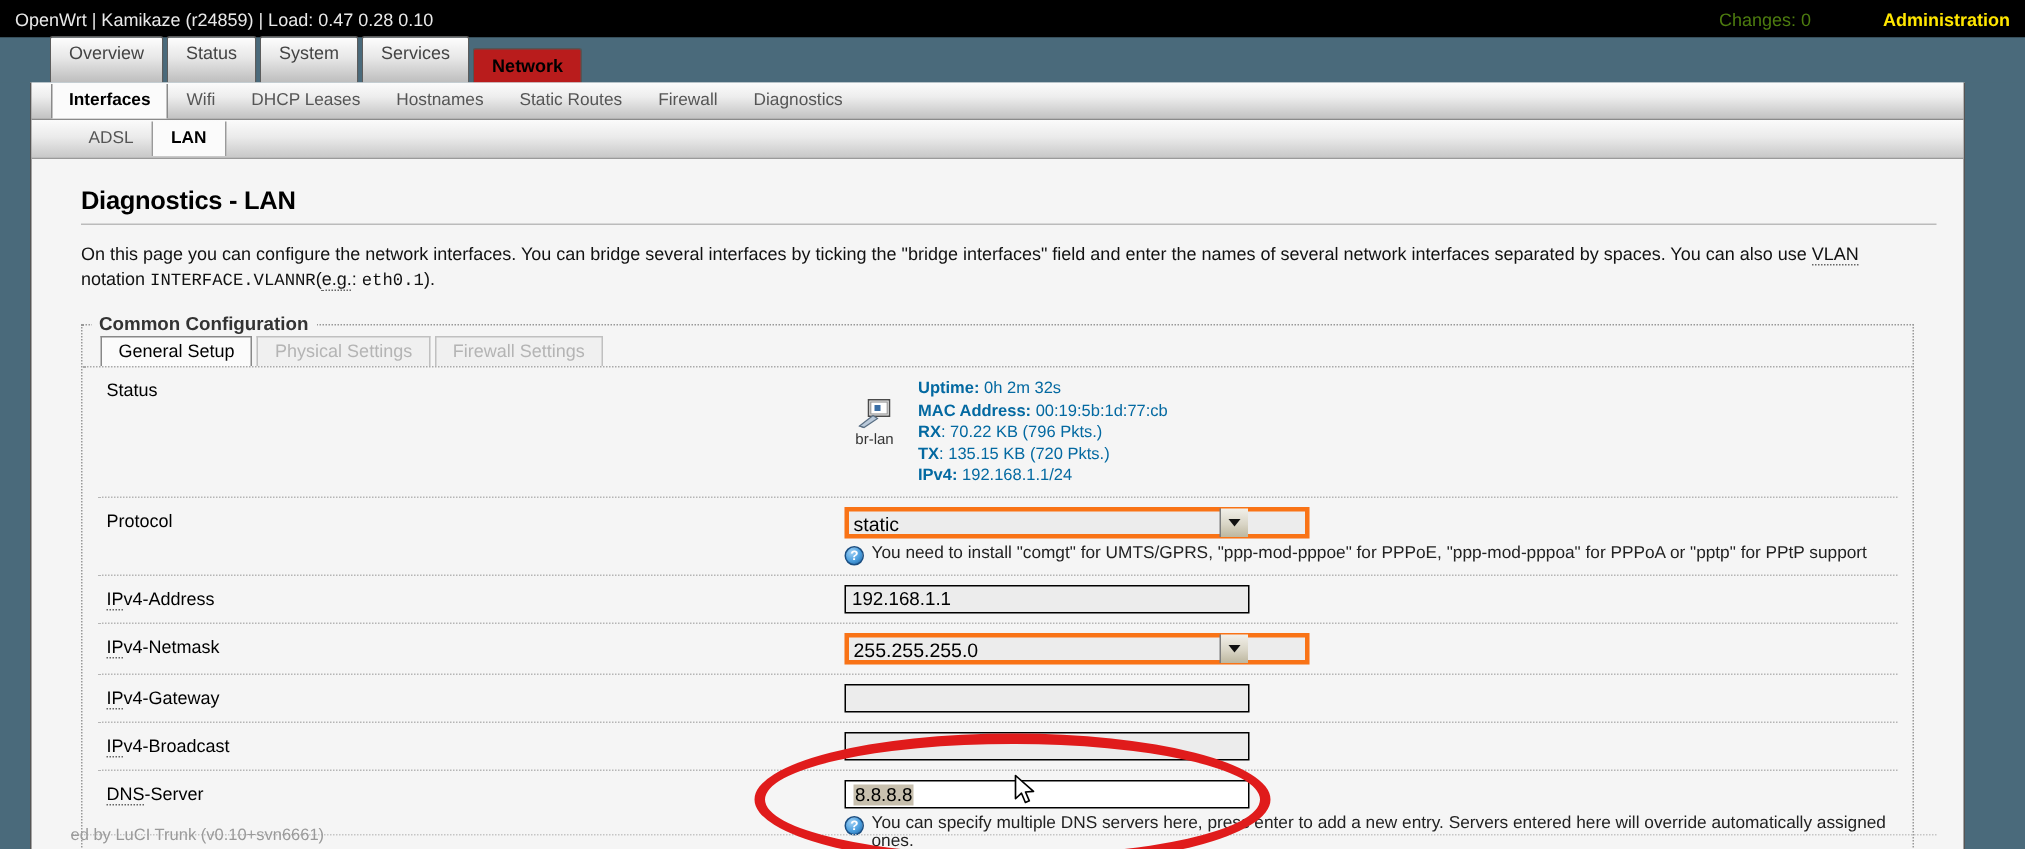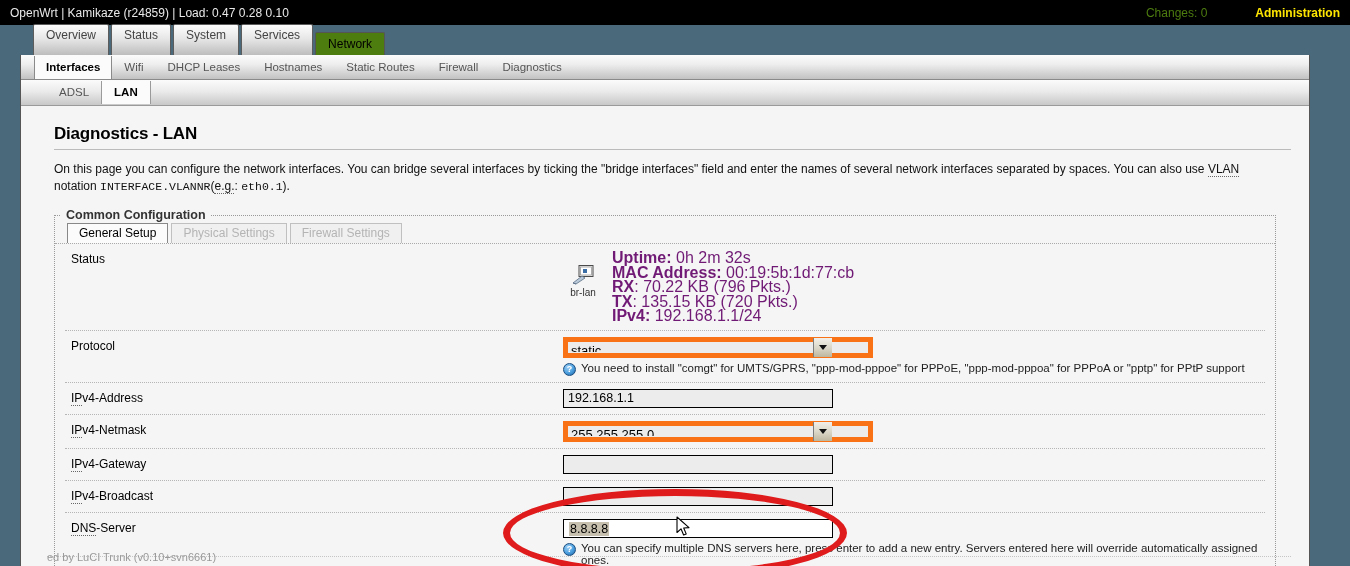--- a/index.html
+++ b/index.html
@@ -34,21 +34,21 @@
   .navtab {
     height: 31px; line-height: 20px; padding: 0 12px;
     margin-right: 2px;
     font-size: 12px; color: #444;
     background: linear-gradient(to bottom, #fdfdfd 0%, #e7e7e7 45%, #bdbdbd 100%);
     border: 1px solid #5c5c5c; border-bottom: none;
     border-radius: 2px 2px 0 0;
     cursor: pointer;
   }
   .navtab.active {
-    background: #4d7c0f; color: #000; font-weight: normal;
+    background: #b91c1c; color: #000; font-weight: bold;
     border-color: #555; height: 23px; line-height: 22px;
   }
 
   
   .panel {
     position: absolute; top: 55px; left: 20px; width: 1290px; height: 511px;
     background: #f5f5f5;
     border-left: 1px solid #555; border-right: 1px solid #555;
     overflow: hidden;
   }
@@ -140,21 +140,21 @@
     width: 270px; height: 19px;
     border: 1px solid #000; background: #ececec;
     font-family: "Liberation Sans", sans-serif; font-size: 12.5px;
     padding: 1px 4px; color: #000;
     outline: none;
   }
   input.cbi-input.focused { background: #ffffff; }
   .sel-wrap { position: relative; width: 270px; height: 21px; }
   select.cbi-select {
     width: 310px; height: 21px;
-    border: 5px solid #f97316; background: #ececec;
+    border: 3px solid #f97316; background: #ececec;
     font-family: "Liberation Sans", sans-serif; font-size: 13px;
     padding: 1px 3px; color: #000;
     -webkit-appearance: none; appearance: none;
     outline: none;
   }
   .sel-arrow {
     position: absolute; right: 1px; top: 1px; width: 19px; height: 19px;
     background: linear-gradient(to bottom, #f2f0ea 0%, #d9d5c6 55%, #bdb79f 100%);
     border-left: 1px solid #7d7d7d;
     display: flex; align-items: center; justify-content: center;
@@ -176,21 +176,21 @@
     border: 1px solid #1a4d80;
     color: #fff; font-size: 9px; line-height: 11px; text-align: center;
     font-weight: bold; margin-top: 1px;
   }
 
   
   .ifacebox { display: flex; align-items: flex-start; gap: 9px; padding-top: 1px; }
   .ifacon { width: 40px; text-align: center; padding-top: 14px; }
   .ifacon svg { display: block; margin: 0 auto; }
   .ifacon .iflabel { font-size: 10px; color: #333; margin-top: 2px; }
-  .ifinfo { font-size: 16px; line-height: 14.5px; color: #701a75; }
+  .ifinfo { font-size: 11px; line-height: 14.5px; color: #0369a1; }
   .ifinfo b { font-weight: bold; }
 
   
   .footer {
     position: absolute; left: 26px; bottom: 3px;
     font-size: 11px; color: #9a9a9a;
   }
   .footer-rule {
     position: absolute; left: 26px; right: 18px; bottom: 9px;
     border-bottom: 1px dotted #c5c5c5; z-index: 0;

